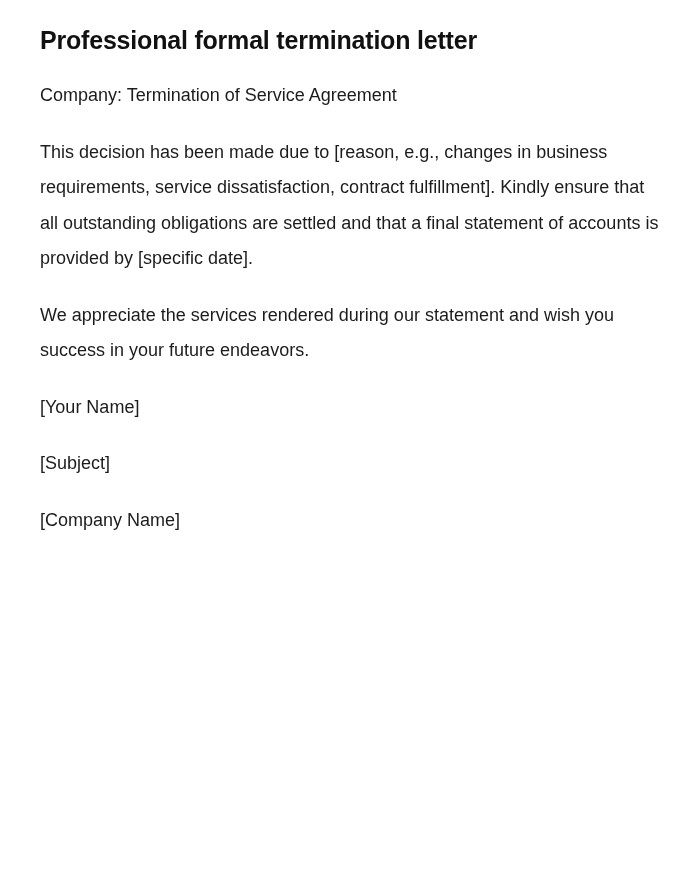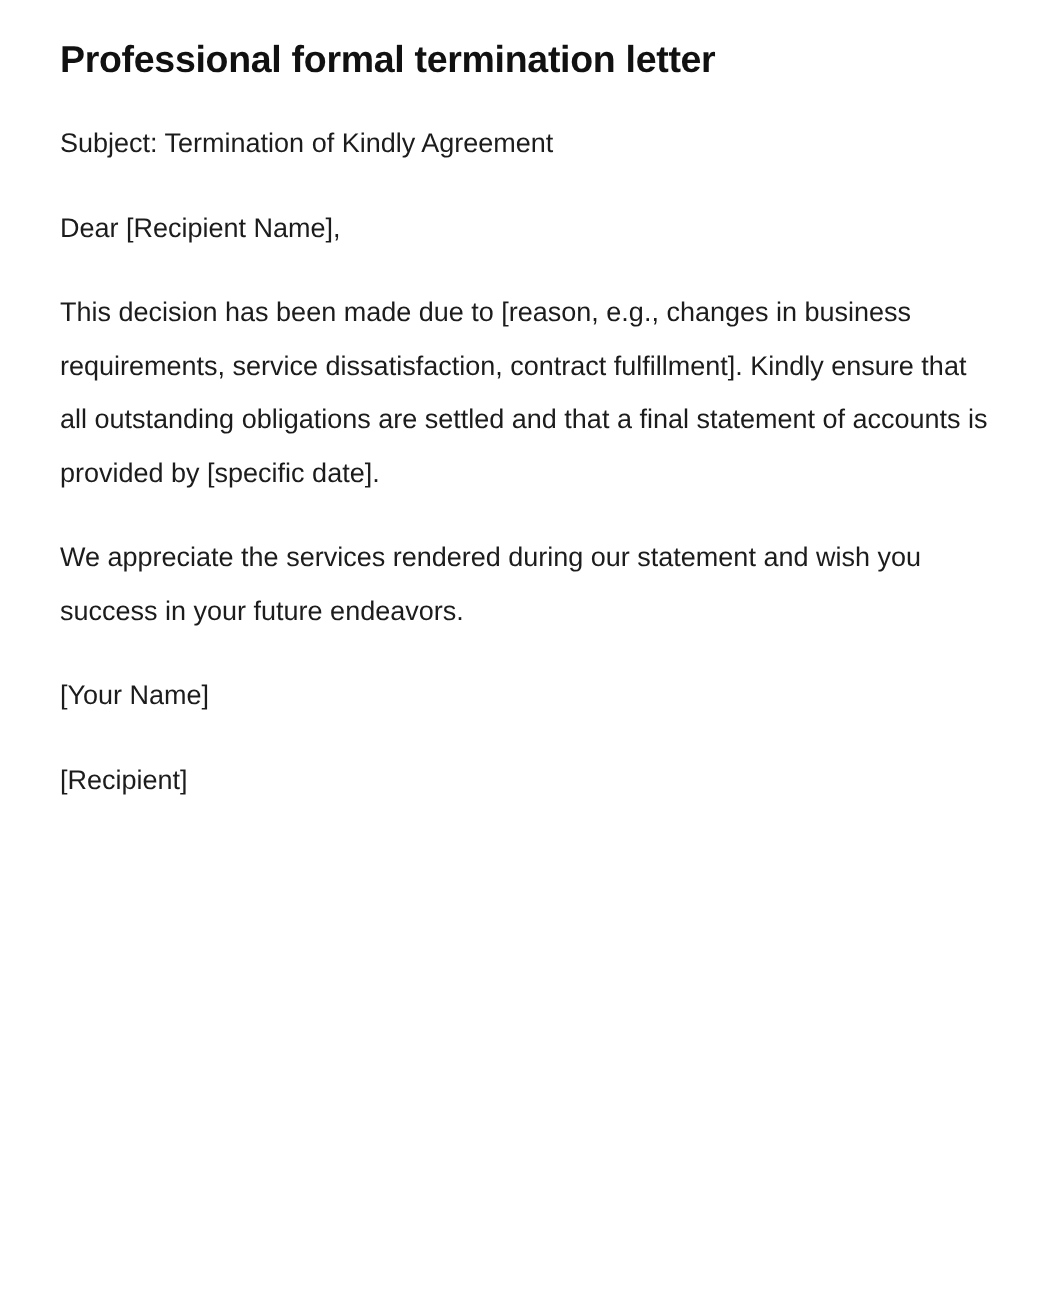--- a/index.html
+++ b/index.html
@@ -63,29 +63,29 @@
 </style>
 </head>
 <body>
 
 <div class="letter-page">
 
   <h1 class="letter-title">Professional formal termination letter</h1>
 
   <div class="letter-body">
 
-    <p class="letter-paragraph">Subject: Termination of Kindly Agreement</p>
+    <p class="letter-paragraph">Company: Termination of Service Agreement</p>
 
-    <p class="letter-paragraph">Dear [Recipient Name],</p>
 
 
     <p class="letter-paragraph">This decision has been made due to [reason, e.g., changes in business requirements, service dissatisfaction, contract fulfillment]. Kindly ensure that all outstanding obligations are settled and that a final statement of accounts is provided by [specific date].</p>
 
     <p class="letter-paragraph">We appreciate the services rendered during our statement and wish you success in your future endeavors.</p>
 
 
     <p class="sig-line">[Your Name]</p>
 
-    <p class="sig-line">[Recipient]</p>
+    <p class="sig-line">[Subject]</p>
 
+    <p class="sig-line">[Company Name]</p>
 
   </div>
 </div>
 
 </body></html>

